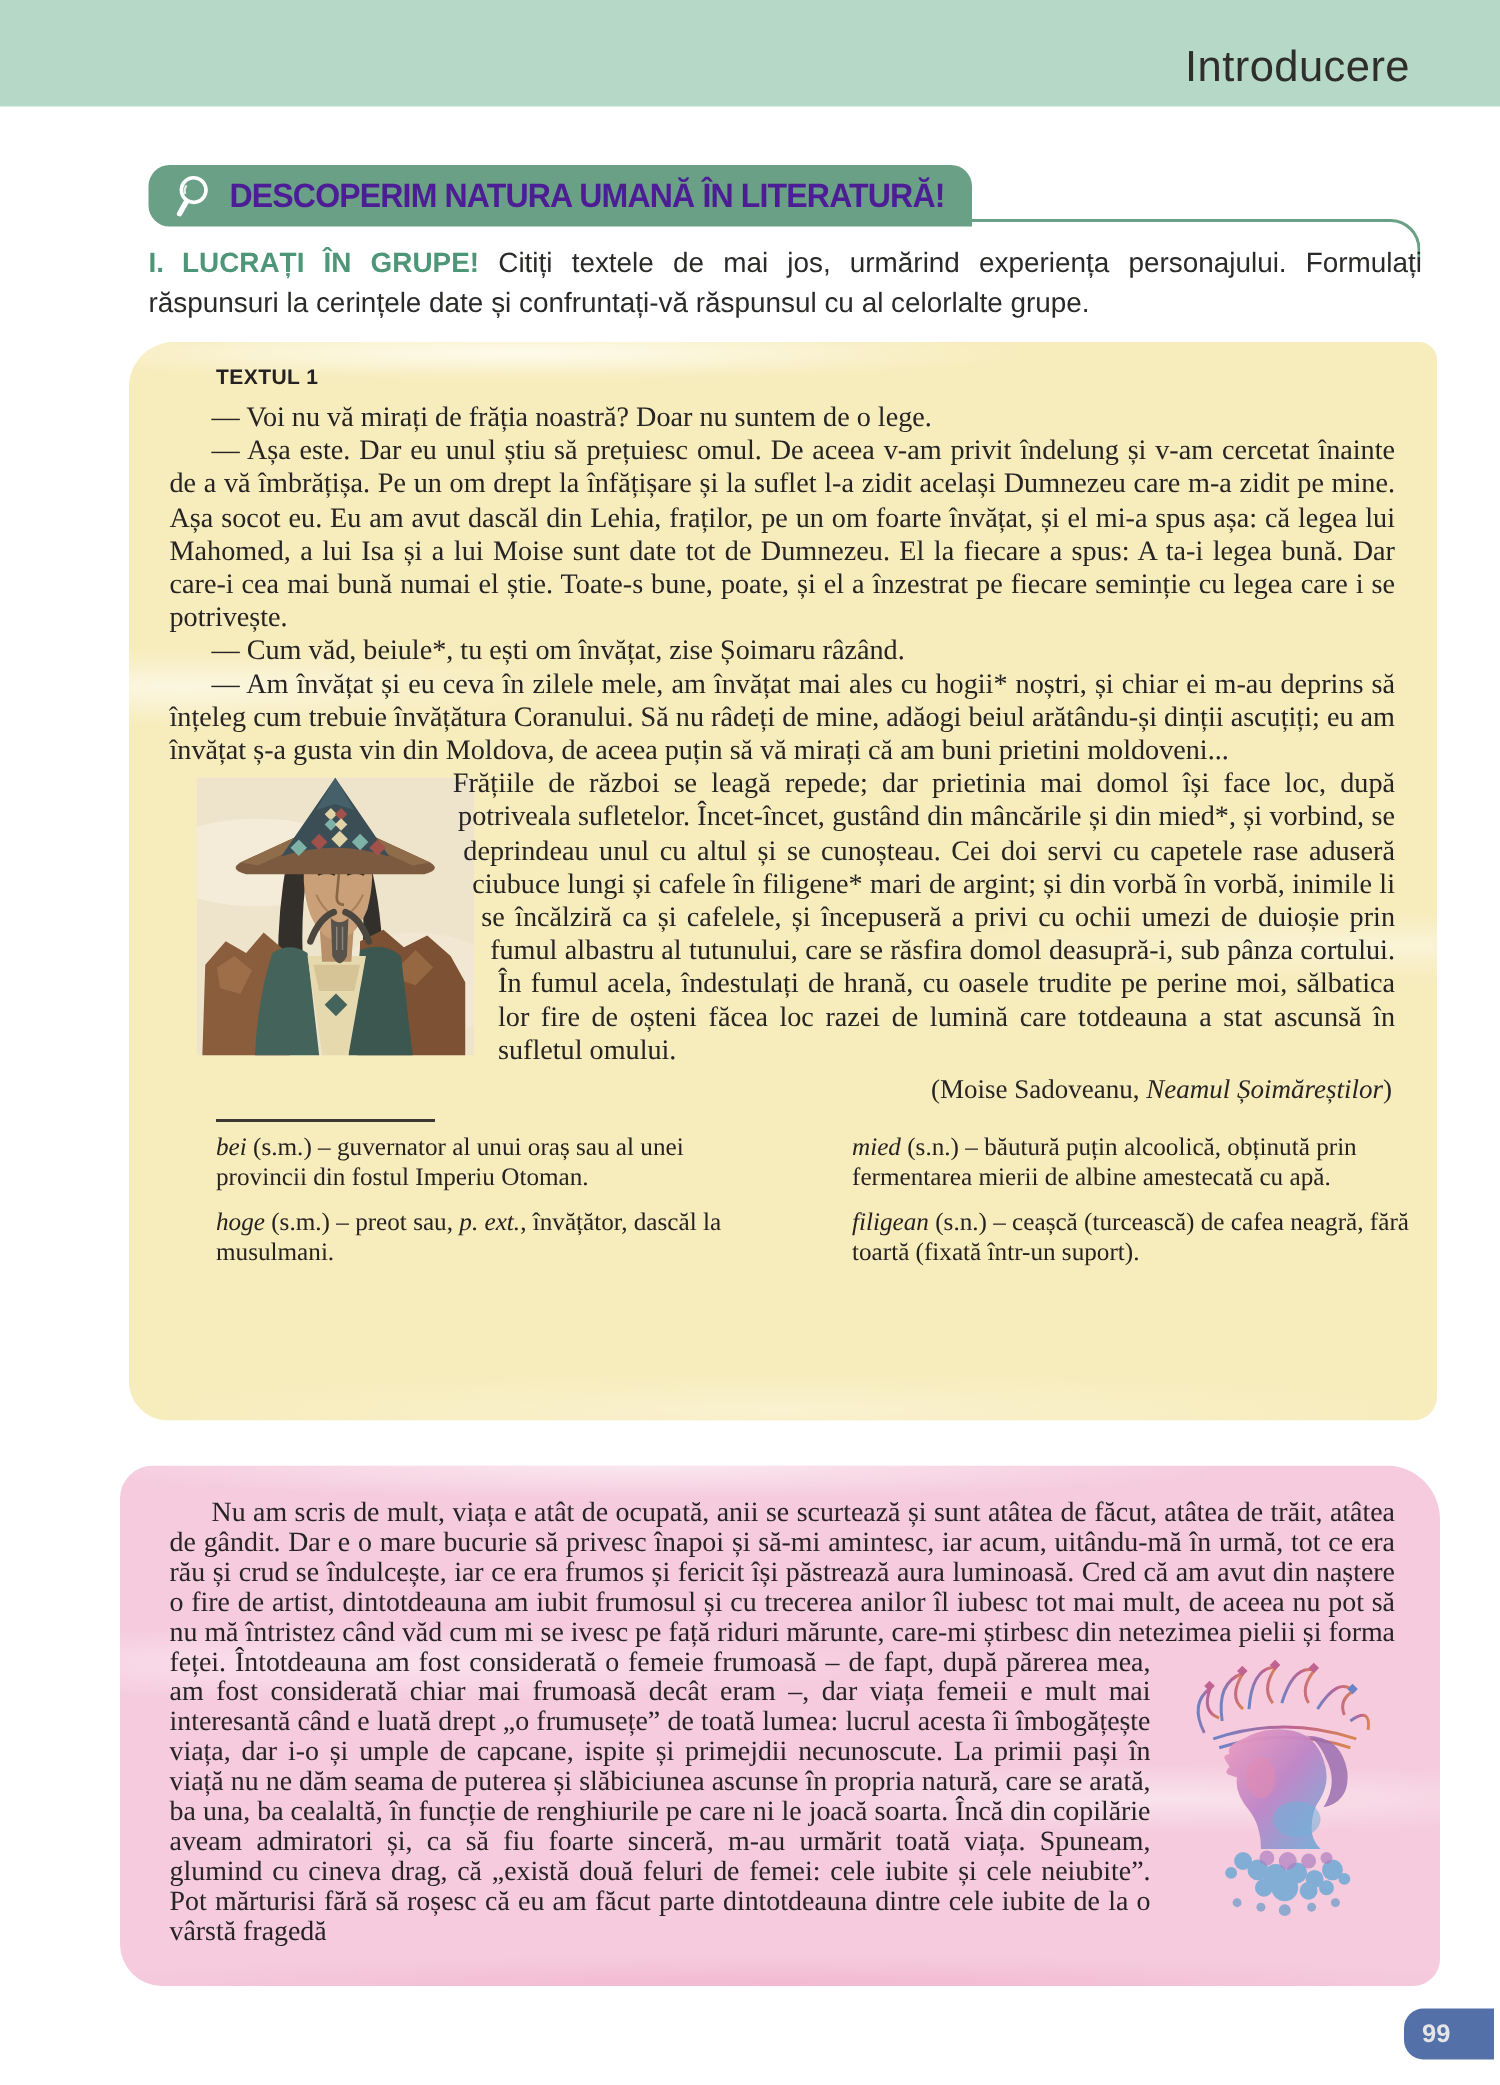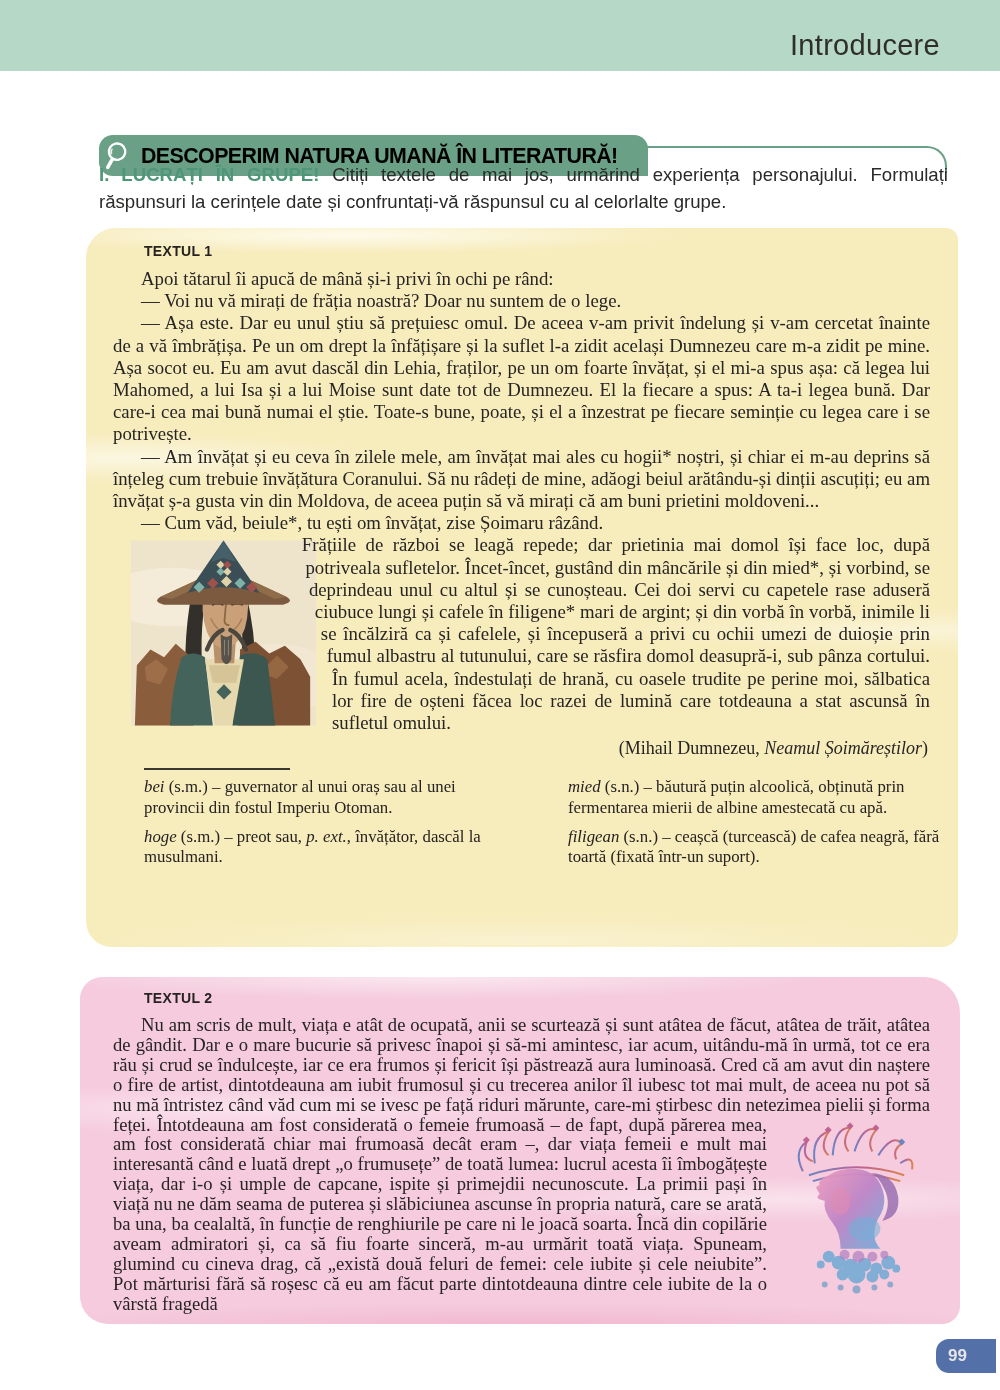--- a/index.html
+++ b/index.html
@@ -17,21 +17,21 @@
     padding: 0 60px 9px 0;
   }
   .top-band .section-title {
     font-family:"Liberation Sans", sans-serif; font-size:29px;
     color:#2f2e2d; letter-spacing:0.3px;margin-left:28px;
   }
   
   .banner {
     position:absolute; left:99px; top:110px; width:549px; height:41px;
     background:#6aa086; border-radius:14px 14px 0 14px;
-    display:flex; align-items:center; padding-left:0; color:#000000;margin-top:25px;
+    display:flex; align-items:center; padding-left:12px; color:#4c1d95;
   }
   .banner .icon-wrap { width:34px; height:34px; margin-right:8px; flex:0 0 auto; }
   .banner-title {
     font-family:"Liberation Sans", sans-serif; font-weight:bold;
     font-size:22.5px; letter-spacing:-0.6px; white-space:nowrap;
     transform: scaleX(0.95); transform-origin:left center;
   }
   .connector {
     position:absolute; left:646px; top:146px; width:301px; height:27px;
     border-top:2.5px solid #6aa086; border-right:2.5px solid #6aa086;
@@ -133,25 +133,24 @@
   <div class="connector"></div>
 
   <div class="task">
     <span class="task-numeral">I.</span><span class="task-label">LUCRAȚI ÎN GRUPE!</span>
     <span>Citiți textele de mai jos, urmărind experiența personajului. Formulați răspunsuri la cerințele date și confruntați-vă răspunsul cu al celorlalte grupe.</span>
   </div>
 
   <div class="block-yellow">
     <div class="text-heading">TEXTUL 1</div>
     <div class="body1">
-      <p>Apoi tătarul îi apucă de mână și-i privi în ochi pe rând:</p>
       <p>— Voi nu vă mirați de frăția noastră? Doar nu suntem de o lege.</p>
       <p>— Așa este. Dar eu unul știu să prețuiesc omul. De aceea v-am privit îndelung și v-am cercetat înainte de a vă îmbrățișa. Pe un om drept la înfățișare și la suflet l-a zidit același Dumnezeu care m-a zidit pe mine. Așa socot eu. Eu am avut dascăl din Lehia, fraților, pe un om foarte învățat, și el mi-a spus așa: că legea lui Mahomed, a lui Isa și a lui Moise sunt date tot de Dumnezeu. El la fiecare a spus: A ta-i legea bună. Dar care-i cea mai bună numai el știe. Toate-s bune, poate, și el a înzestrat pe fiecare seminție cu legea care i se potrivește.</p>
+      <p>— Cum văd, beiule*, tu ești om învățat, zise Șoimaru râzând.</p>
       <p>— Am învățat și eu ceva în zilele mele, am învățat mai ales cu hogii* noștri, și chiar ei m-au deprins să înțeleg cum trebuie învățătura Coranului. Să nu râdeți de mine, adăogi beiul arătându-și dinții ascuțiți; eu am învățat ș-a gusta vin din Moldova, de aceea puțin să vă mirați că am buni prietini moldoveni...</p>
-      <p>— Cum văd, beiule*, tu ești om învățat, zise Șoimaru râzând.</p>
       <p class="no-indent">
         <span class="warrior-fig">
           <svg viewBox="0 0 190 190">
             <rect x="0" y="0" width="190" height="190" fill="#eee4cc"></rect>
             <ellipse cx="42" cy="58" rx="72" ry="30" fill="#f6efdd" opacity="0.7"></ellipse>
             <ellipse cx="150" cy="142" rx="62" ry="36" fill="#f3ead5" opacity="0.6"></ellipse>
             <path d="M62,56 Q52,110 58,172 L78,172 Q68,115 76,62 Z" fill="#332f2b"></path>
             <path d="M118,54 Q132,110 126,170 L108,170 Q118,112 112,58 Z" fill="#332f2b"></path>
             <path d="M6,128 L20,112 L34,120 L46,106 L60,118 L64,190 L4,190 Z" fill="#8a5d3d"></path>
             <path d="M14,130 L26,122 L38,132 L30,148 L16,144 Z" fill="#a0704a" opacity="0.9"></path>
@@ -189,21 +188,21 @@
             <g>
               <rect x="89" y="22" width="6" height="6" fill="#e0d3a8" transform="rotate(45 92 25)"></rect>
               <rect x="96" y="22" width="6" height="6" fill="#a0514a" transform="rotate(45 99 25)"></rect>
               <rect x="89" y="29" width="6" height="6" fill="#7fb2a6" transform="rotate(45 92 32)"></rect>
               <rect x="96" y="29" width="6" height="6" fill="#e0d3a8" transform="rotate(45 99 32)"></rect>
             </g>
           </svg>
         </span><span>Frățiile de război se leagă repede; dar prietinia mai domol își face loc, după potriveala sufletelor. Încet-încet, gustând din mâncările și din mied*, și vorbind, se deprindeau unul cu altul și se cunoșteau. Cei doi servi cu capetele rase aduseră ciubuce lungi și cafele în filigene* mari de argint; și din vorbă în vorbă, inimile li se încălziră ca și cafelele, și începuseră a privi cu ochii umezi de duioșie prin fumul albastru al tutunului, care se răsfira domol deasupră-i, sub pânza cortului. În fumul acela, îndestulați de hrană, cu oasele trudite pe perine moi, sălbatica lor fire de oșteni făcea loc razei de lumină care totdeauna a stat ascunsă în sufletul omului.</span>
       </p>
       <div class="attribution">
-        <span>(Mihail Dumnezeu, </span><span class="work">Neamul Șoimăreștilor</span><span>)</span>
+        <span>(Moise Sadoveanu, </span><span class="work">Neamul Șoimăreștilor</span><span>)</span>
       </div>
     </div>
 
     <div class="divider"></div>
 
     <div class="glossary">
       <div class="gcol-left">
         <div class="gloss-entry">
           <span class="term">bei</span><span> (s.m.) – guvernator al unui oraș sau al unei provincii din fostul Imperiu Otoman.</span>
         </div>
@@ -216,21 +215,20 @@
           <span class="term">mied</span><span> (s.n.) – băutură puțin alcoolică, obținută prin fermentarea mierii de albine amestecată cu apă.</span>
         </div>
         <div class="gloss-entry">
           <span class="term">filigean</span><span> (s.n.) – ceașcă (turcească) de cafea neagră, fără toartă (fixată într-un suport).</span>
         </div>
       </div>
     </div>
   </div>
 
   <div class="block-pink">
-    <div class="text-heading">TEXTUL 2</div>
     <div class="body2">
       <p>
         <span>Nu am scris de mult, viața e atât de ocupată, anii se scurtează și sunt atâtea de făcut, atâtea de trăit, atâtea de gândit. Dar e o mare bucurie să privesc înapoi și să-mi amintesc, iar acum, uitându-mă în urmă, tot ce era rău și crud se îndulcește, iar ce era frumos și fericit își păstrează aura luminoasă. Cred că am avut din naștere o fire de artist, dintotdeauna am iubit frumosul și cu trecerea anilor îl iubesc tot mai mult, de aceea nu pot să nu mă întristez când văd cum mi se ivesc pe față riduri mărunte, care-mi știrbesc din netezimea pielii și forma feței. Întotdeauna am fost considerată </span><span class="woman-fig">
           <svg viewBox="0 0 146 178">
             <defs>
               <linearGradient id="wg1" x1="0" y1="0" x2="1" y2="1">
                 <stop offset="0" stop-color="#ef9cbd"></stop>
                 <stop offset="0.5" stop-color="#bd84c6"></stop>
                 <stop offset="1" stop-color="#6fb0d9"></stop>
               </linearGradient>

